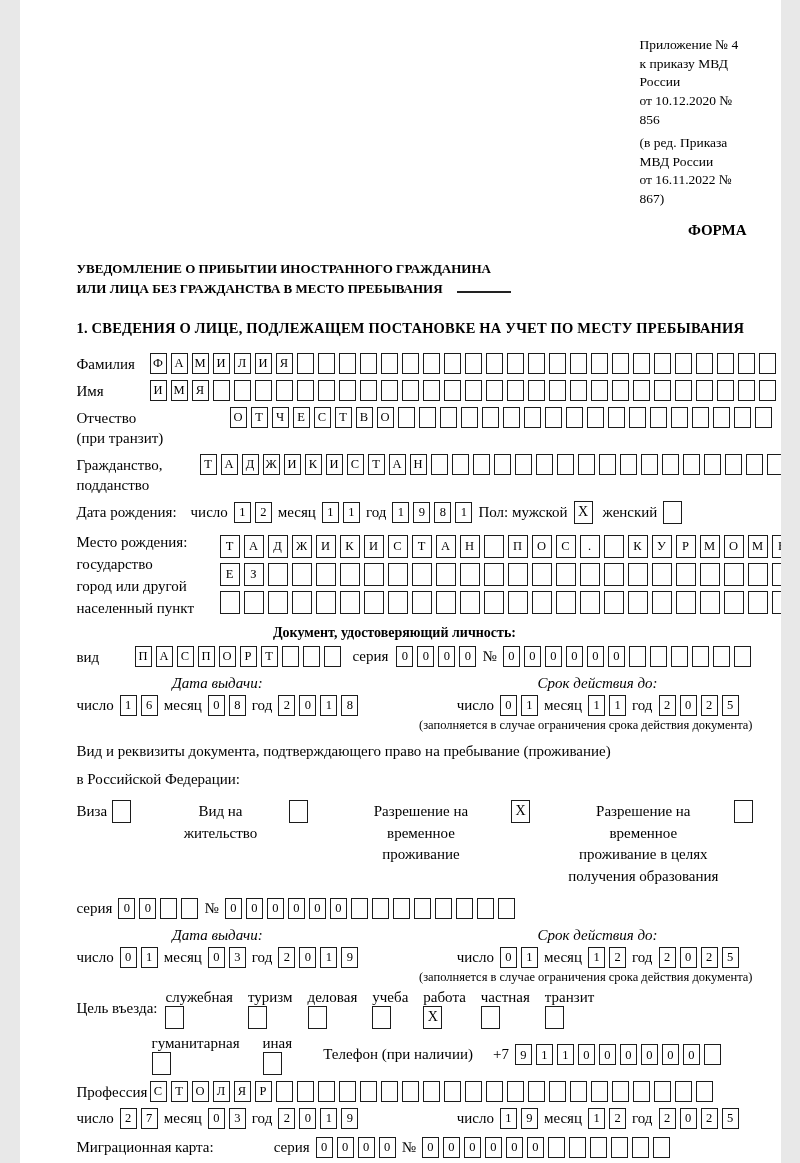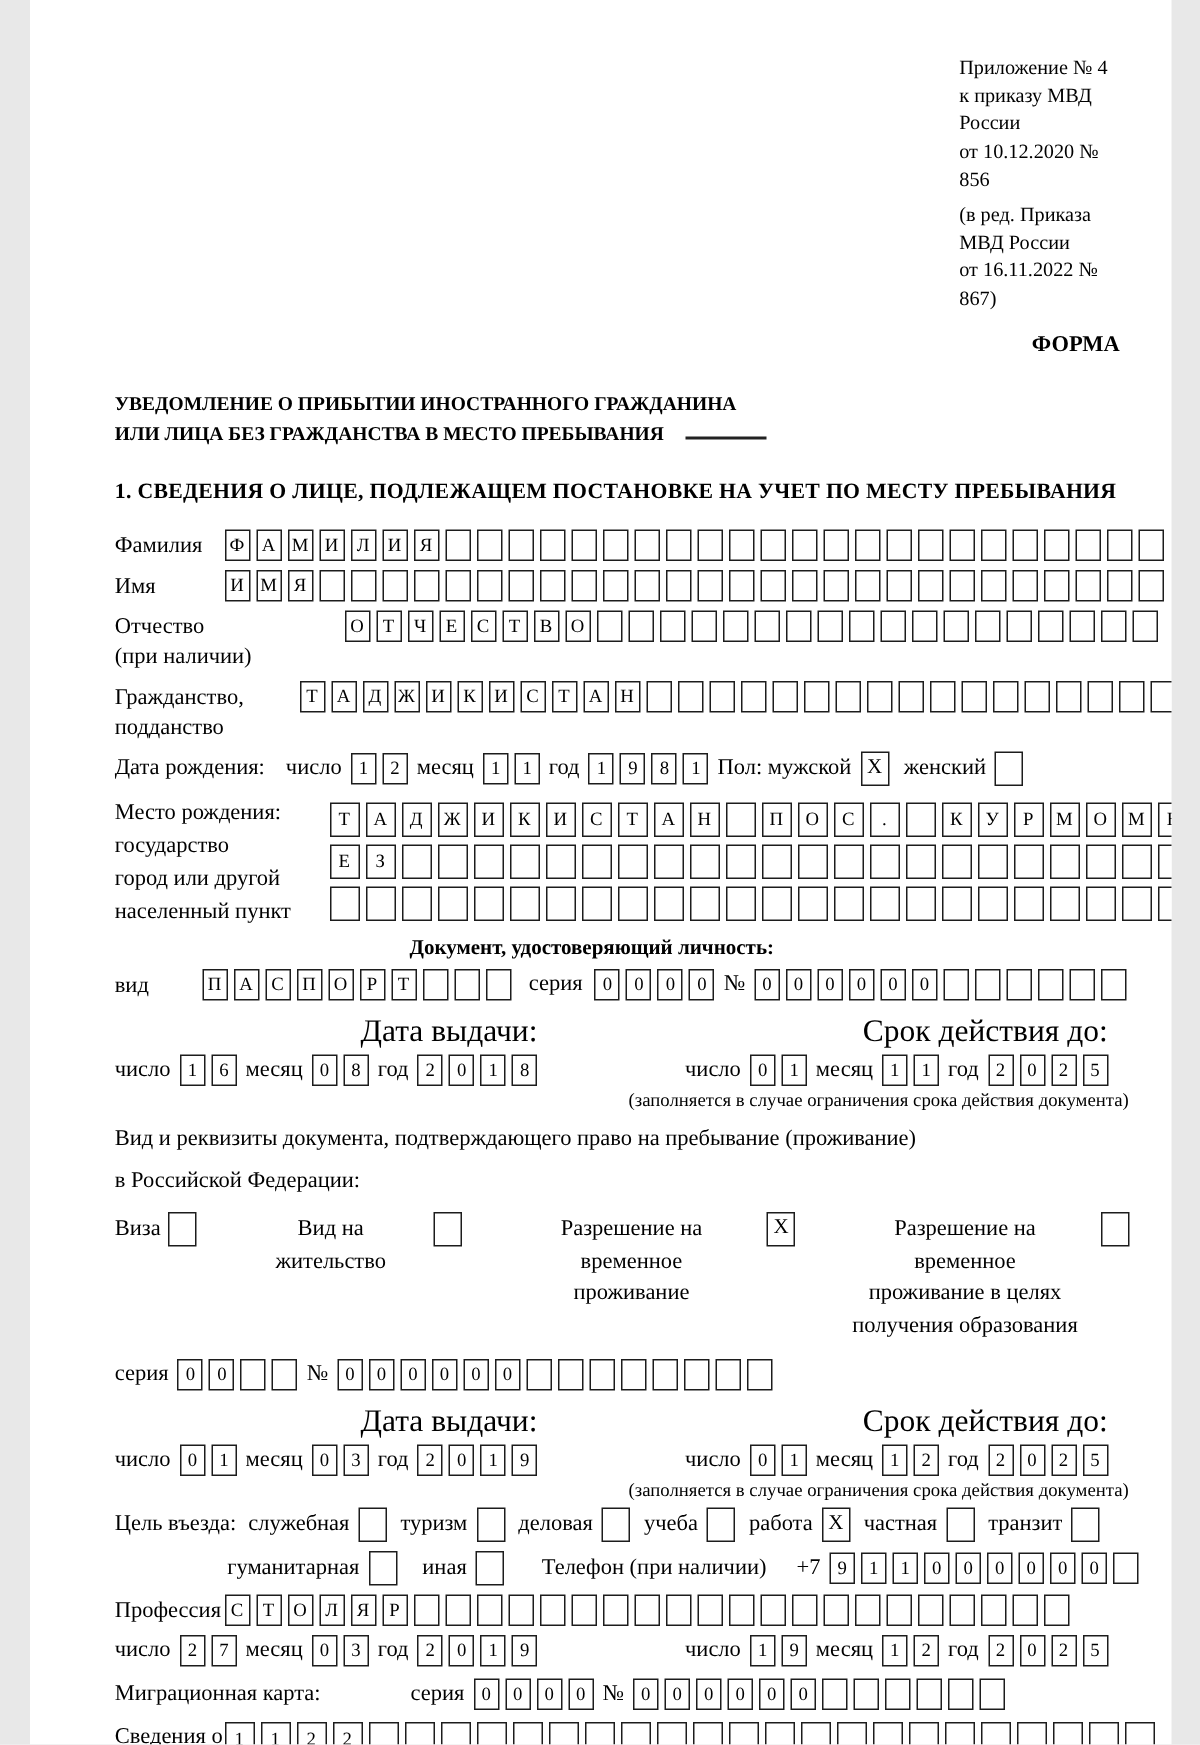--- a/index.html
+++ b/index.html
@@ -34,31 +34,31 @@
   .inl{display:flex;align-items:center;}
   .slbl{margin:0 6px;white-space:nowrap;}
   .slbl.first{margin-left:0;}
   
   .doc-head{text-align:center;font-weight:bold;font-size:14px;margin:2px 40px 5px 0;}
   
   .dates{display:flex;margin:8px 0 2px;}
   .dcol{display:flex;flex-direction:column;}
   .dcol.left{margin-left:0;}
   .dcol.right{margin-left:auto;margin-right:14px;}
-  .dhead{text-align:right;font-size:21px;margin-bottom:3px;}
+  .dhead{text-align:center;font-size:15px;margin-bottom:3px;font-style:italic;}
   .dgroup{display:flex;align-items:center;font-size:15px;}
   .dnote{font-size:12.5px;text-align:right;margin:2px 0 4px;}
   
   .plain{font-size:15px;line-height:1.9;}
   .opts{display:flex;align-items:flex-start;margin:6px 0 10px;font-size:15px;}
   .opt{display:flex;align-items:flex-start;}
   .opt .olbl{text-align:center;line-height:1.45;padding-top:1px;}
   .opt .cells{margin-left:9px;}.gap14{margin-left:30px;}.gap16{margin-left:32px;}
   
-  .popt{display:flex;align-items:center;margin-right:9px;}
+  .popt{display:flex;align-items:flex-start;margin-right:9px;flex-direction:column;}
   .popt .plbl{margin-right:6px;white-space:nowrap;}
   .indent75{margin-left:75px;}
 </style>
 </head>
 <body>
 
 <div class="page">
 
   <div class="annex">
     <div>Приложение № 4</div>
@@ -144,21 +144,21 @@
         <span class="cell"></span>
         <span class="cell"></span>
         <span class="cell"></span>
         <span class="cell"></span>
       </span>
   </div>
 
   <div class="frow">
     <span class="flabel w152">
       <div>Отчество</div>
-      <div>(при наличии)</div>
+      <div>(при транзит)</div>
     </span>
     <span class="cells">
         <span class="cell">О</span>
         <span class="cell">Т</span>
         <span class="cell">Ч</span>
         <span class="cell">Е</span>
         <span class="cell">С</span>
         <span class="cell">Т</span>
         <span class="cell">В</span>
         <span class="cell">О</span>

